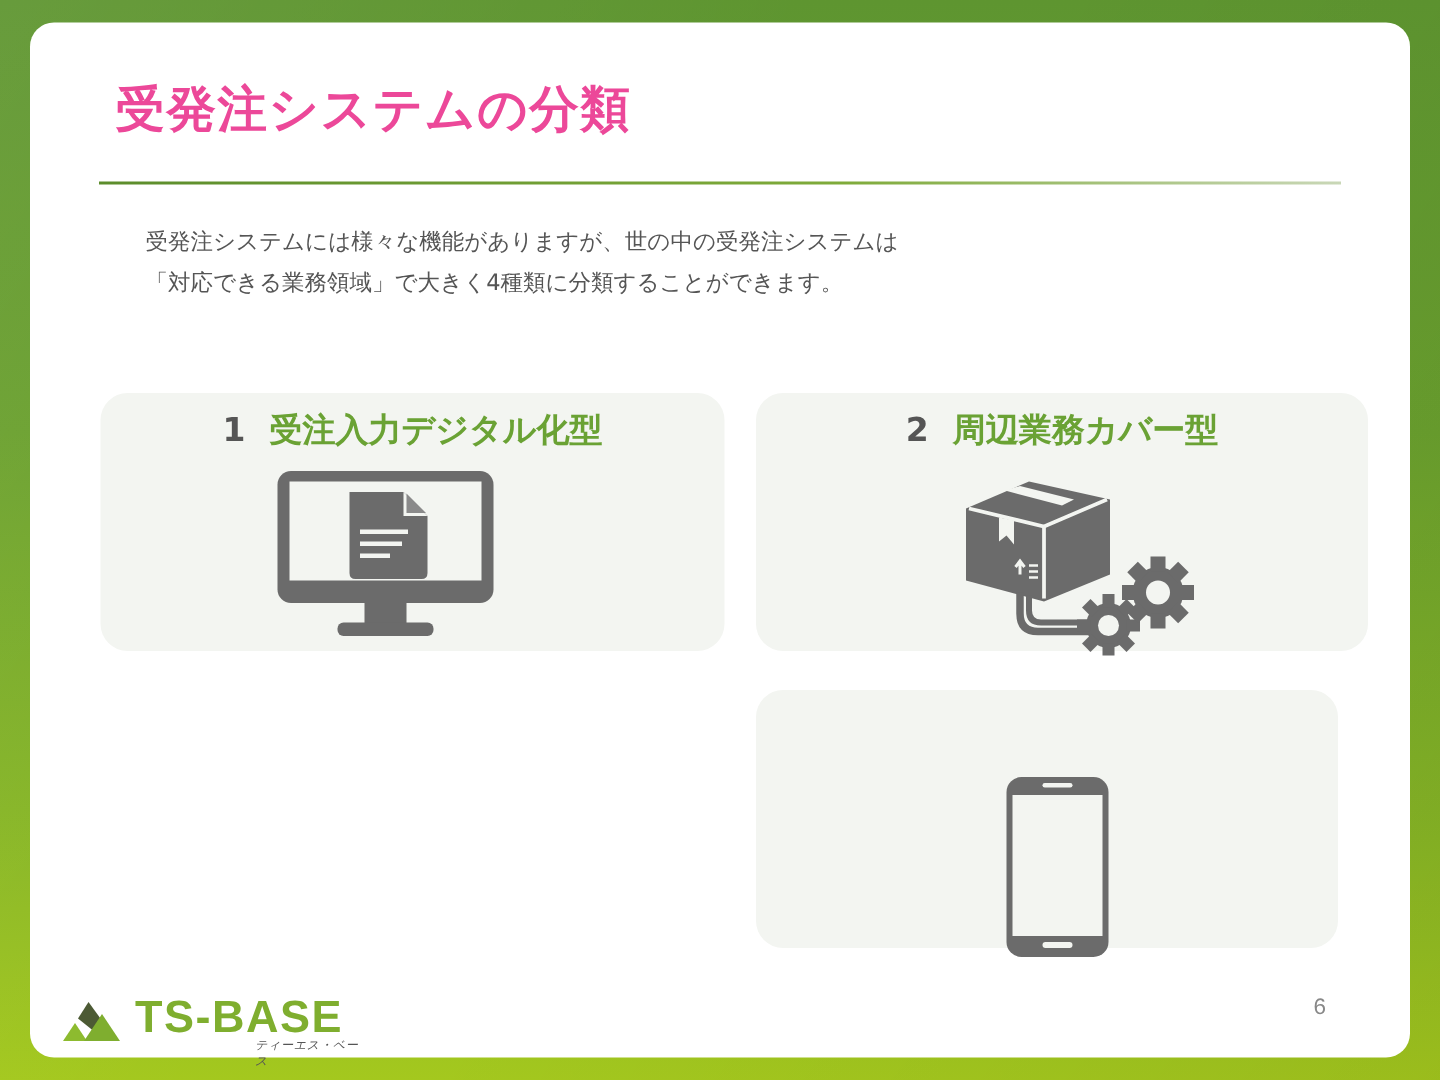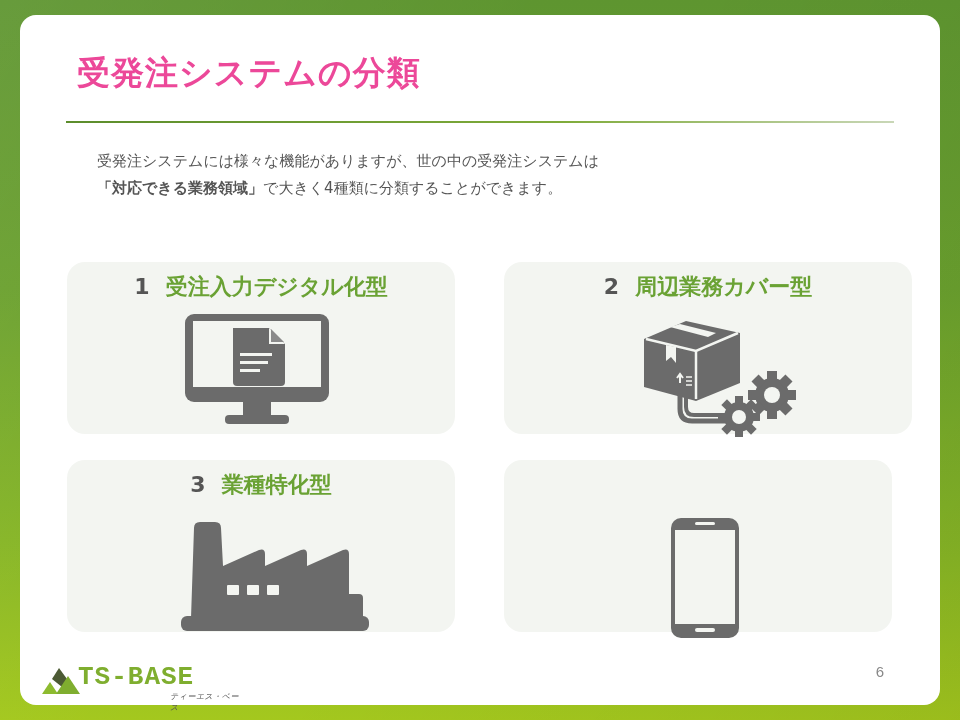--- a/index.html
+++ b/index.html
@@ -23,46 +23,46 @@
       font-size: 33px; font-weight: bold; color: #ec4899; letter-spacing: 1px;
     }
     .rule {
       position: absolute; left: 46px; top: 106px; width: 828px; height: 2px;
       background: linear-gradient(90deg, #5c8d2c 0%, #7fab3a 60%, #c9d7b7 100%);
     }
     .lead {
       position: absolute; left: 57px; top: 133px; width: 760px;
       font-size: 15px; color: #555555; line-height: 27px; margin-left: 20px;
     }
-    .lead .em { font-weight: bold; color: #555555; }
+    .lead .em { font-weight: normal; color: #555555; }
     .card {
       position: absolute; width: 388px; height: 172px;
       background: #f3f5f1; border-radius: 18px;
     }
-    .card-1 { left: 47px; top: 247px; }
+    .card-1 { left: 47px; top: 247px; padding-left: 28px; }
     .card-2 { left: 484px; top: 247px; padding-left: 20px; }
     .card-3 { left: 47px; top: 445px; }
     .card-4 { left: 484px; top: 445px; }
     .card-title {
       position: absolute; left: 0; right: 0; top: 10px;
       text-align: center; font-size: 22px; font-weight: bold; white-space: nowrap;
     }
     .card-num { color: #555555; margin-right: 16px; }
     .card-label { color: #6aa234; }
     .card-icon { position: absolute; }
     .page-num {
       position: absolute; right: 56px; top: 648px;
       font-size: 15px; color: #888888; font-family: "Liberation Sans", sans-serif;
     }
     .logo {
       position: absolute; left: 42px; top: 666px; width: 200px; height: 34px;
     }
     .logo-text {
-      position: absolute; left: 36px; top: -4px;
-      font-family: Liberation Mono, monospace; font-size: 26px; font-weight: bold;
+      position: absolute; left: 48px; top: -4px;
+      font-family: Liberation Sans, sans-serif; font-size: 30px; font-weight: bold;
       color: #7fae2f; letter-spacing: 1px;
     }
     .logo-sub {
       position: absolute; left: 128px; top: 25px;
       font-size: 8px; color: #555555; letter-spacing: 0.5px; font-style: italic;
     }
   </style>
 </head>
 <body>
 
@@ -137,32 +137,20 @@
           <rect x="-5" y="-24" width="10" height="10" transform="rotate(180)"></rect>
           <rect x="-5" y="-24" width="10" height="10" transform="rotate(225)"></rect>
           <rect x="-5" y="-24" width="10" height="10" transform="rotate(270)"></rect>
           <rect x="-5" y="-24" width="10" height="10" transform="rotate(315)"></rect>
         </g>
         <circle r="8" fill="#f3f5f1"></circle>
       </g>
     </svg>
   </div>
 
-  <div class="card card-3">
-    <div class="card-title">
-      <span class="card-num">3</span><span class="card-label">業種特化型</span>
-    </div>
-    <svg class="card-icon" style="left:112px; top:58px;" width="192" height="120" viewBox="0 0 192 120">
-      <path d="M12 100 L15 10 Q15 4 21 4 H36 Q42 4 42 10 L44 48 L80 32 Q86 30 86 36 V48 L122 32 Q128 30 128 36 V48 L164 32 Q170 30 170 36 V76 H180 Q184 76 184 80 V100 Z" fill="#6b6b6b"></path>
-      <rect x="2" y="98" width="188" height="15" rx="6" fill="#6b6b6b"></rect>
-      <rect x="48" y="67" width="12" height="10" rx="1" fill="#f3f5f1"></rect>
-      <rect x="68" y="67" width="12" height="10" rx="1" fill="#f3f5f1"></rect>
-      <rect x="88" y="67" width="12" height="10" rx="1" fill="#f3f5f1"></rect>
-    </svg>
-  </div>
 
   <div class="card card-4">
     <svg class="card-icon" style="left:165px; top:56px;" width="72" height="124" viewBox="0 0 72 124">
       <rect x="2" y="2" width="68" height="120" rx="10" fill="#6b6b6b"></rect>
       <rect x="6" y="14" width="60" height="94" fill="#f3f5f1"></rect>
       <rect x="26" y="6" width="20" height="3" rx="1.5" fill="#f3f5f1"></rect>
       <rect x="26" y="112" width="20" height="4" rx="2" fill="#f3f5f1"></rect>
     </svg>
   </div>
 

